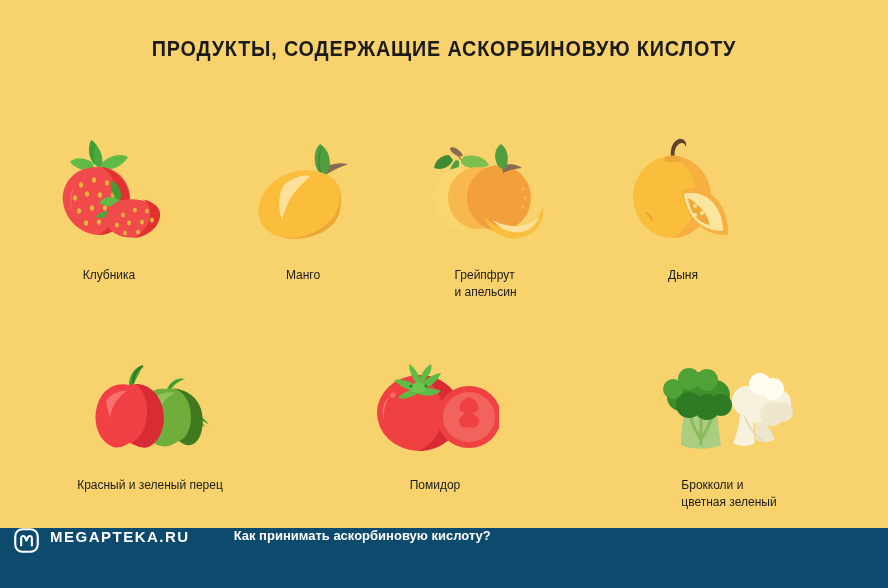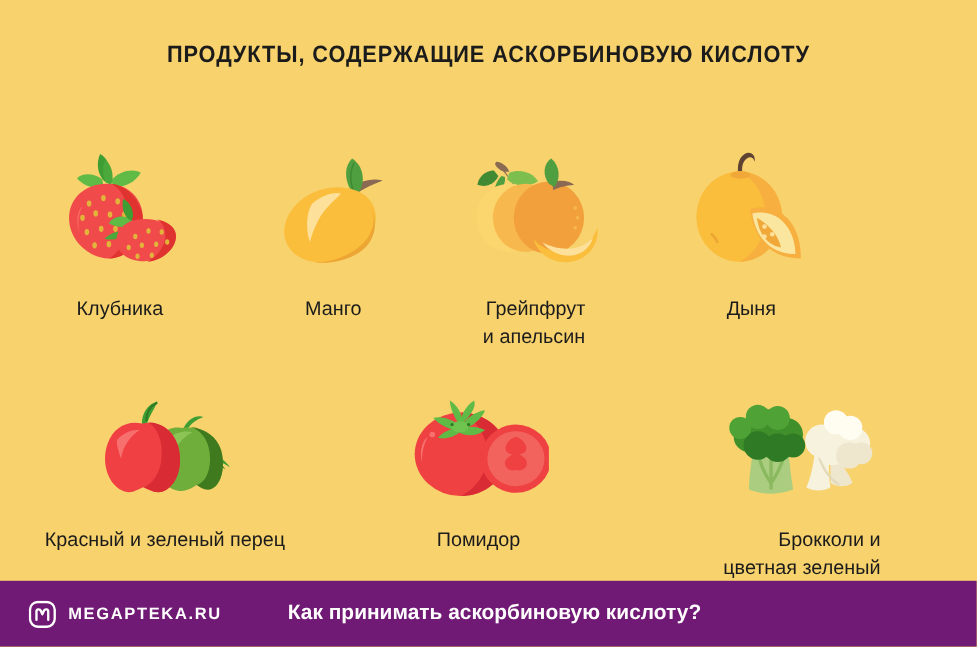--- a/index.html
+++ b/index.html
@@ -51,61 +51,60 @@
     align-items: center;
   }
   .icon-box {
     height: 110px;
     display: flex;
     align-items: flex-end;
     justify-content: center;
   }
   .label {
     margin-top: 22px;
-    text-align: right;
-    font-size: 18px;
+    text-align: left;
+    font-size: 12px;
     color: #1b1b1b;
     line-height: 1.45;
     white-space: pre-line;
   }
   
   .r1c1 { width: 218px; }
   .r1c2 { width: 170px; }
   .r1c3 { width: 195px; }
   .r1c4 { width: 200px; }
   
   .r2c1 { width: 270px; }
   .r2c2 { width: 300px; }
   .r2c3 { width: 318px; }
 
   .footer {
     height: 60px;
-    background: #701a75;
-    display: flex;
-    align-items: center;
-    padding-left: 26px;
+    background: #0c4a6e;
+    display: flex;
+    padding-left: 14px;
     box-sizing: border-box;
   }
   .logo-mark {
     width: 25px;
     height: 25px;
     flex: 0 0 auto;
   }
   .brand {
     color: #ffffff;
     font-weight: bold;
     font-size: 15px;
     letter-spacing: 1.5px;
     margin-left: 11px;
   }
   .footer-question {
     color: #ffffff;
     font-weight: bold;
-    font-size: 19px;
-    margin-left: 60px;
+    font-size: 13px;
+    margin-left: 44px;
   }
 </style>
 </head>
 <body>
 
 <div id="infographic">
 
   <div class="title">ПРОДУКТЫ, СОДЕРЖАЩИЕ АСКОРБИНОВУЮ КИСЛОТУ</div>
 
   <div class="grid-area">

